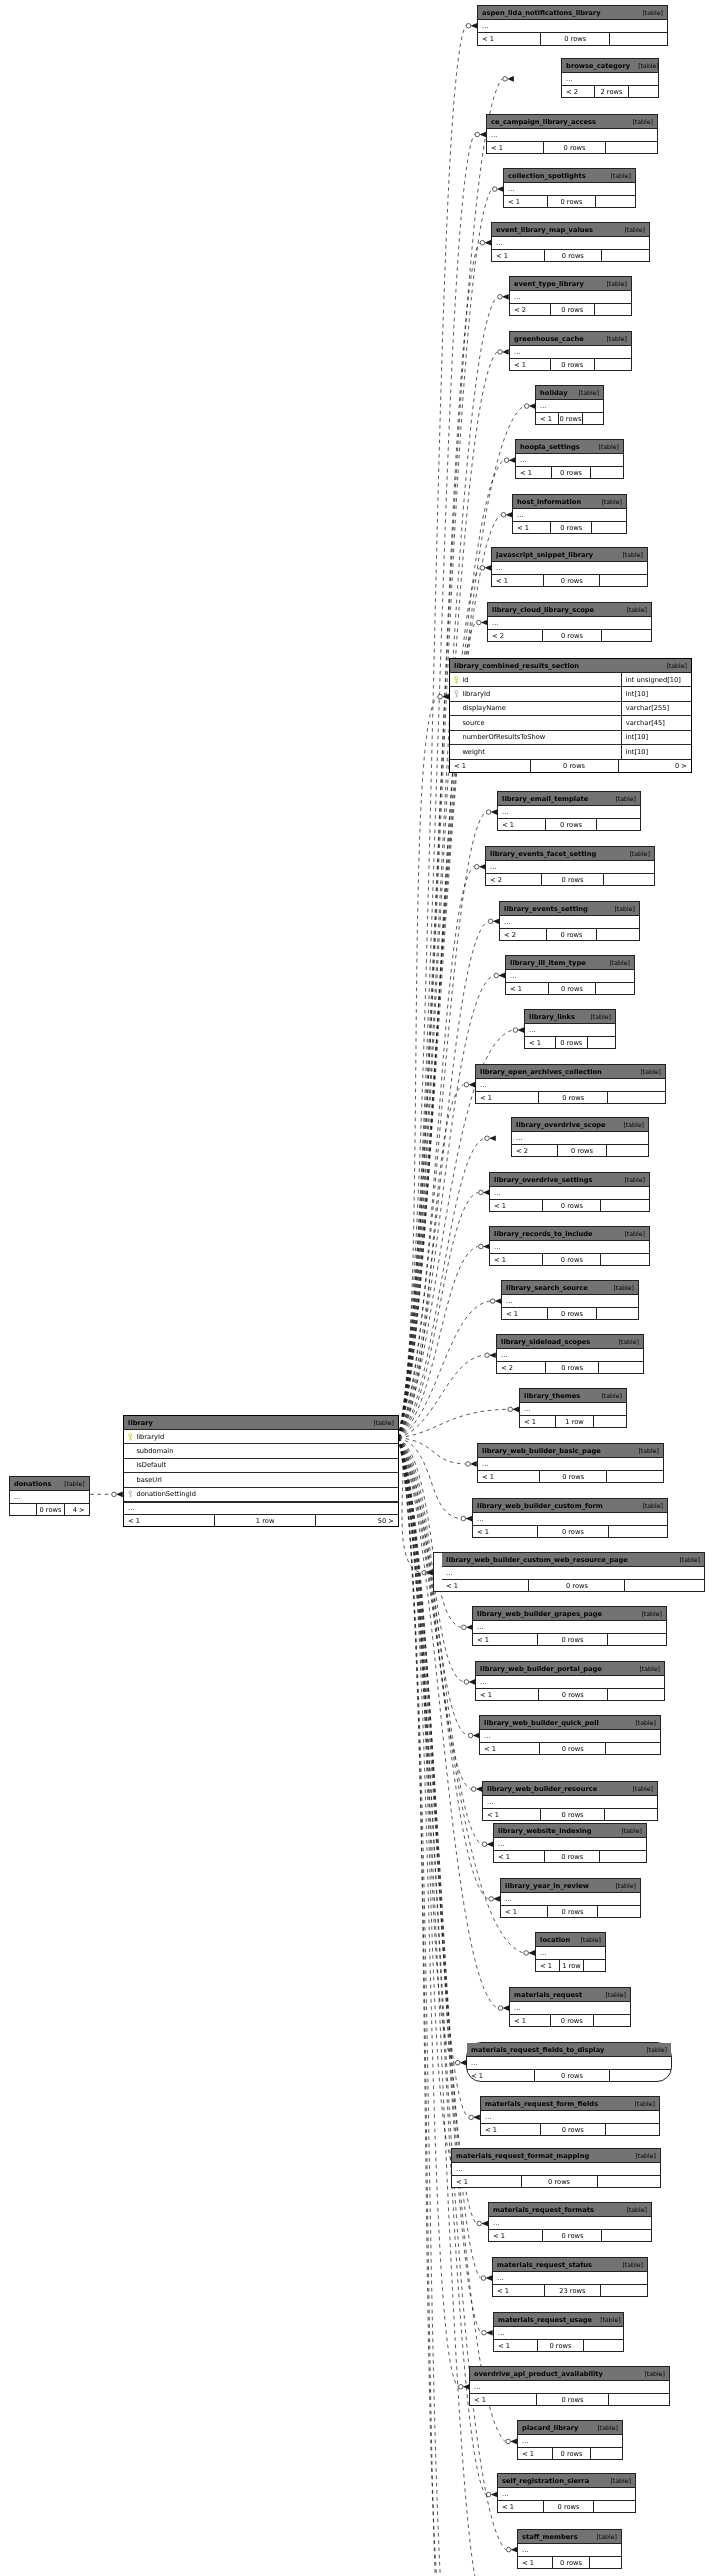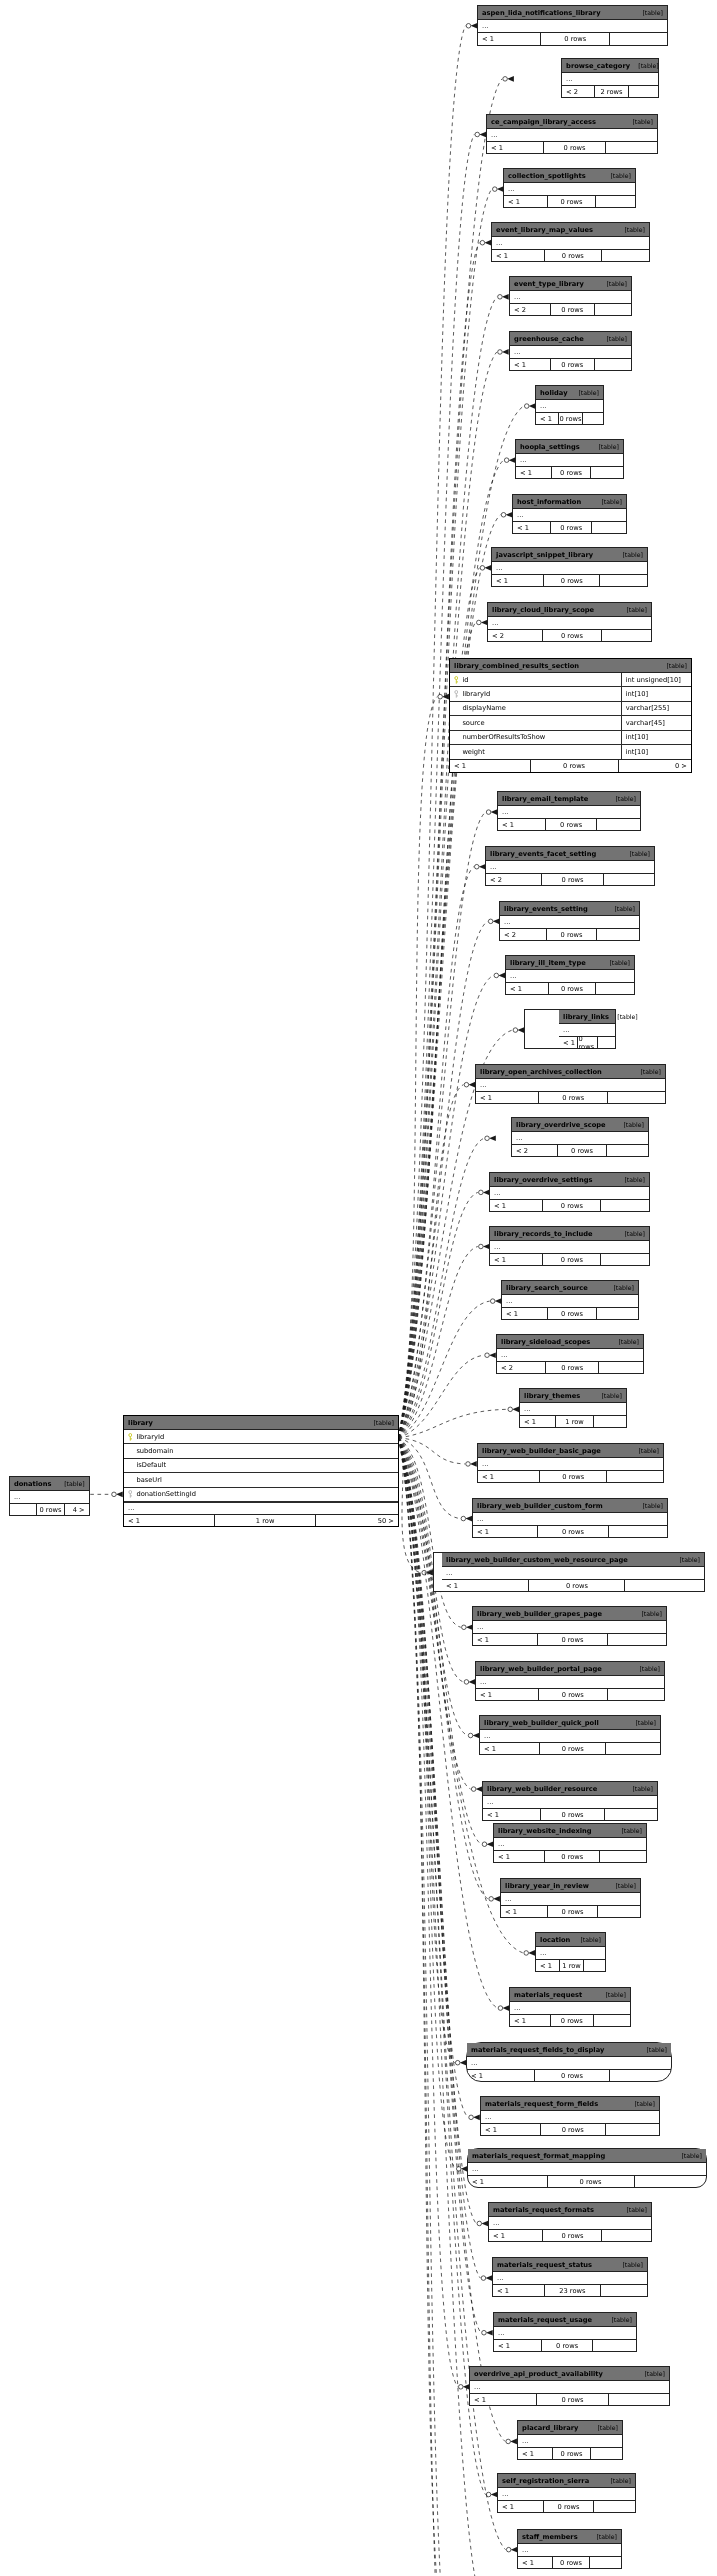--- a/index.html
+++ b/index.html
@@ -560,21 +560,21 @@
     </div>
     <div class="tbl-body">
         <div class="dots-row">...</div>
       </div>
     <div class="tbl-footer">
       <span class="f-left">&lt; 1</span>
       <span class="f-center">0 rows</span>
       <span class="f-right"></span>
     </div>
   </div>
-    <div class="tbl" style="left: 524px; top: 1009px; width: 92px; padding-left: 34px;">
+    <div class="tbl" style="left: 524px; top: 1009px; width: 92px;">
     <div class="tbl-header">
       <span class="tbl-name">library_links</span>
       <span class="tbl-tag">[table]</span>
     </div>
     <div class="tbl-body">
         <div class="dots-row">...</div>
       </div>
     <div class="tbl-footer">
       <span class="f-left">&lt; 1</span>
       <span class="f-center">0 rows</span>
@@ -854,21 +854,21 @@
     </div>
     <div class="tbl-body">
         <div class="dots-row">...</div>
       </div>
     <div class="tbl-footer">
       <span class="f-left">&lt; 1</span>
       <span class="f-center">0 rows</span>
       <span class="f-right"></span>
     </div>
   </div>
-    <div class="tbl" style="left: 467px; top: 2148px; width: 240px; border-radius: 11px;">
+    <div class="tbl" style="left: 451px; top: 2148px; width: 210px;">
     <div class="tbl-header">
       <span class="tbl-name">materials_request_format_mapping</span>
       <span class="tbl-tag">[table]</span>
     </div>
     <div class="tbl-body">
         <div class="dots-row">...</div>
       </div>
     <div class="tbl-footer">
       <span class="f-left">&lt; 1</span>
       <span class="f-center">0 rows</span>
@@ -896,21 +896,21 @@
     </div>
     <div class="tbl-body">
         <div class="dots-row">...</div>
       </div>
     <div class="tbl-footer">
       <span class="f-left">&lt; 1</span>
       <span class="f-center">23 rows</span>
       <span class="f-right"></span>
     </div>
   </div>
-    <div class="tbl" style="left: 493px; top: 2312px; width: 144px;">
+    <div class="tbl" style="left: 493px; top: 2312px; width: 131px;">
     <div class="tbl-header">
       <span class="tbl-name">materials_request_usage</span>
       <span class="tbl-tag">[table]</span>
     </div>
     <div class="tbl-body">
         <div class="dots-row">...</div>
       </div>
     <div class="tbl-footer">
       <span class="f-left">&lt; 1</span>
       <span class="f-center">0 rows</span>

